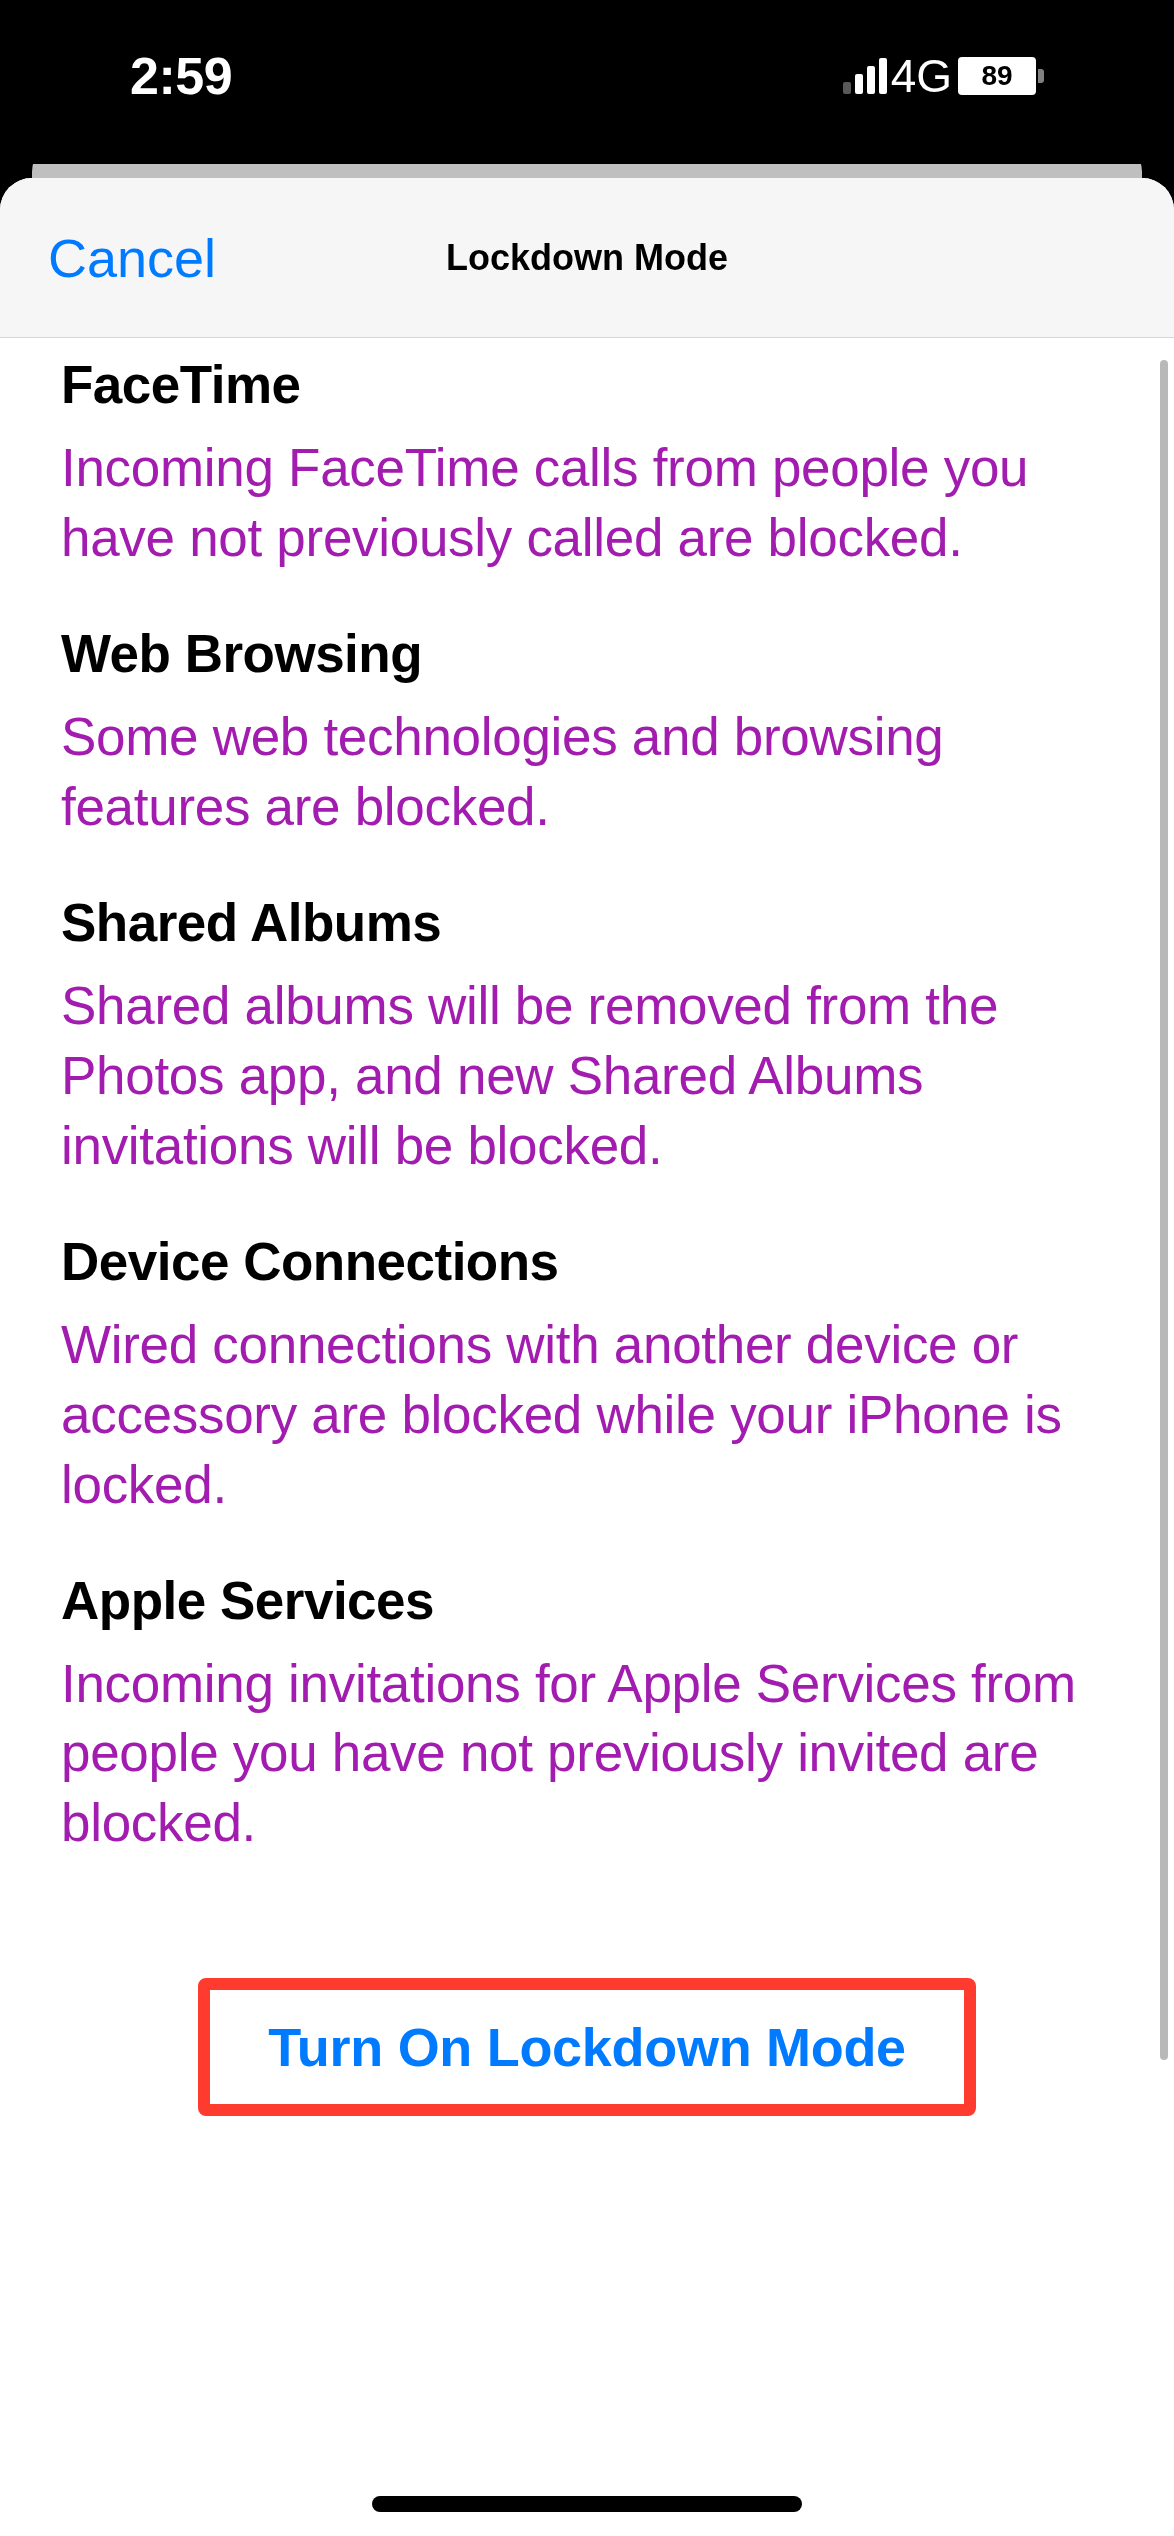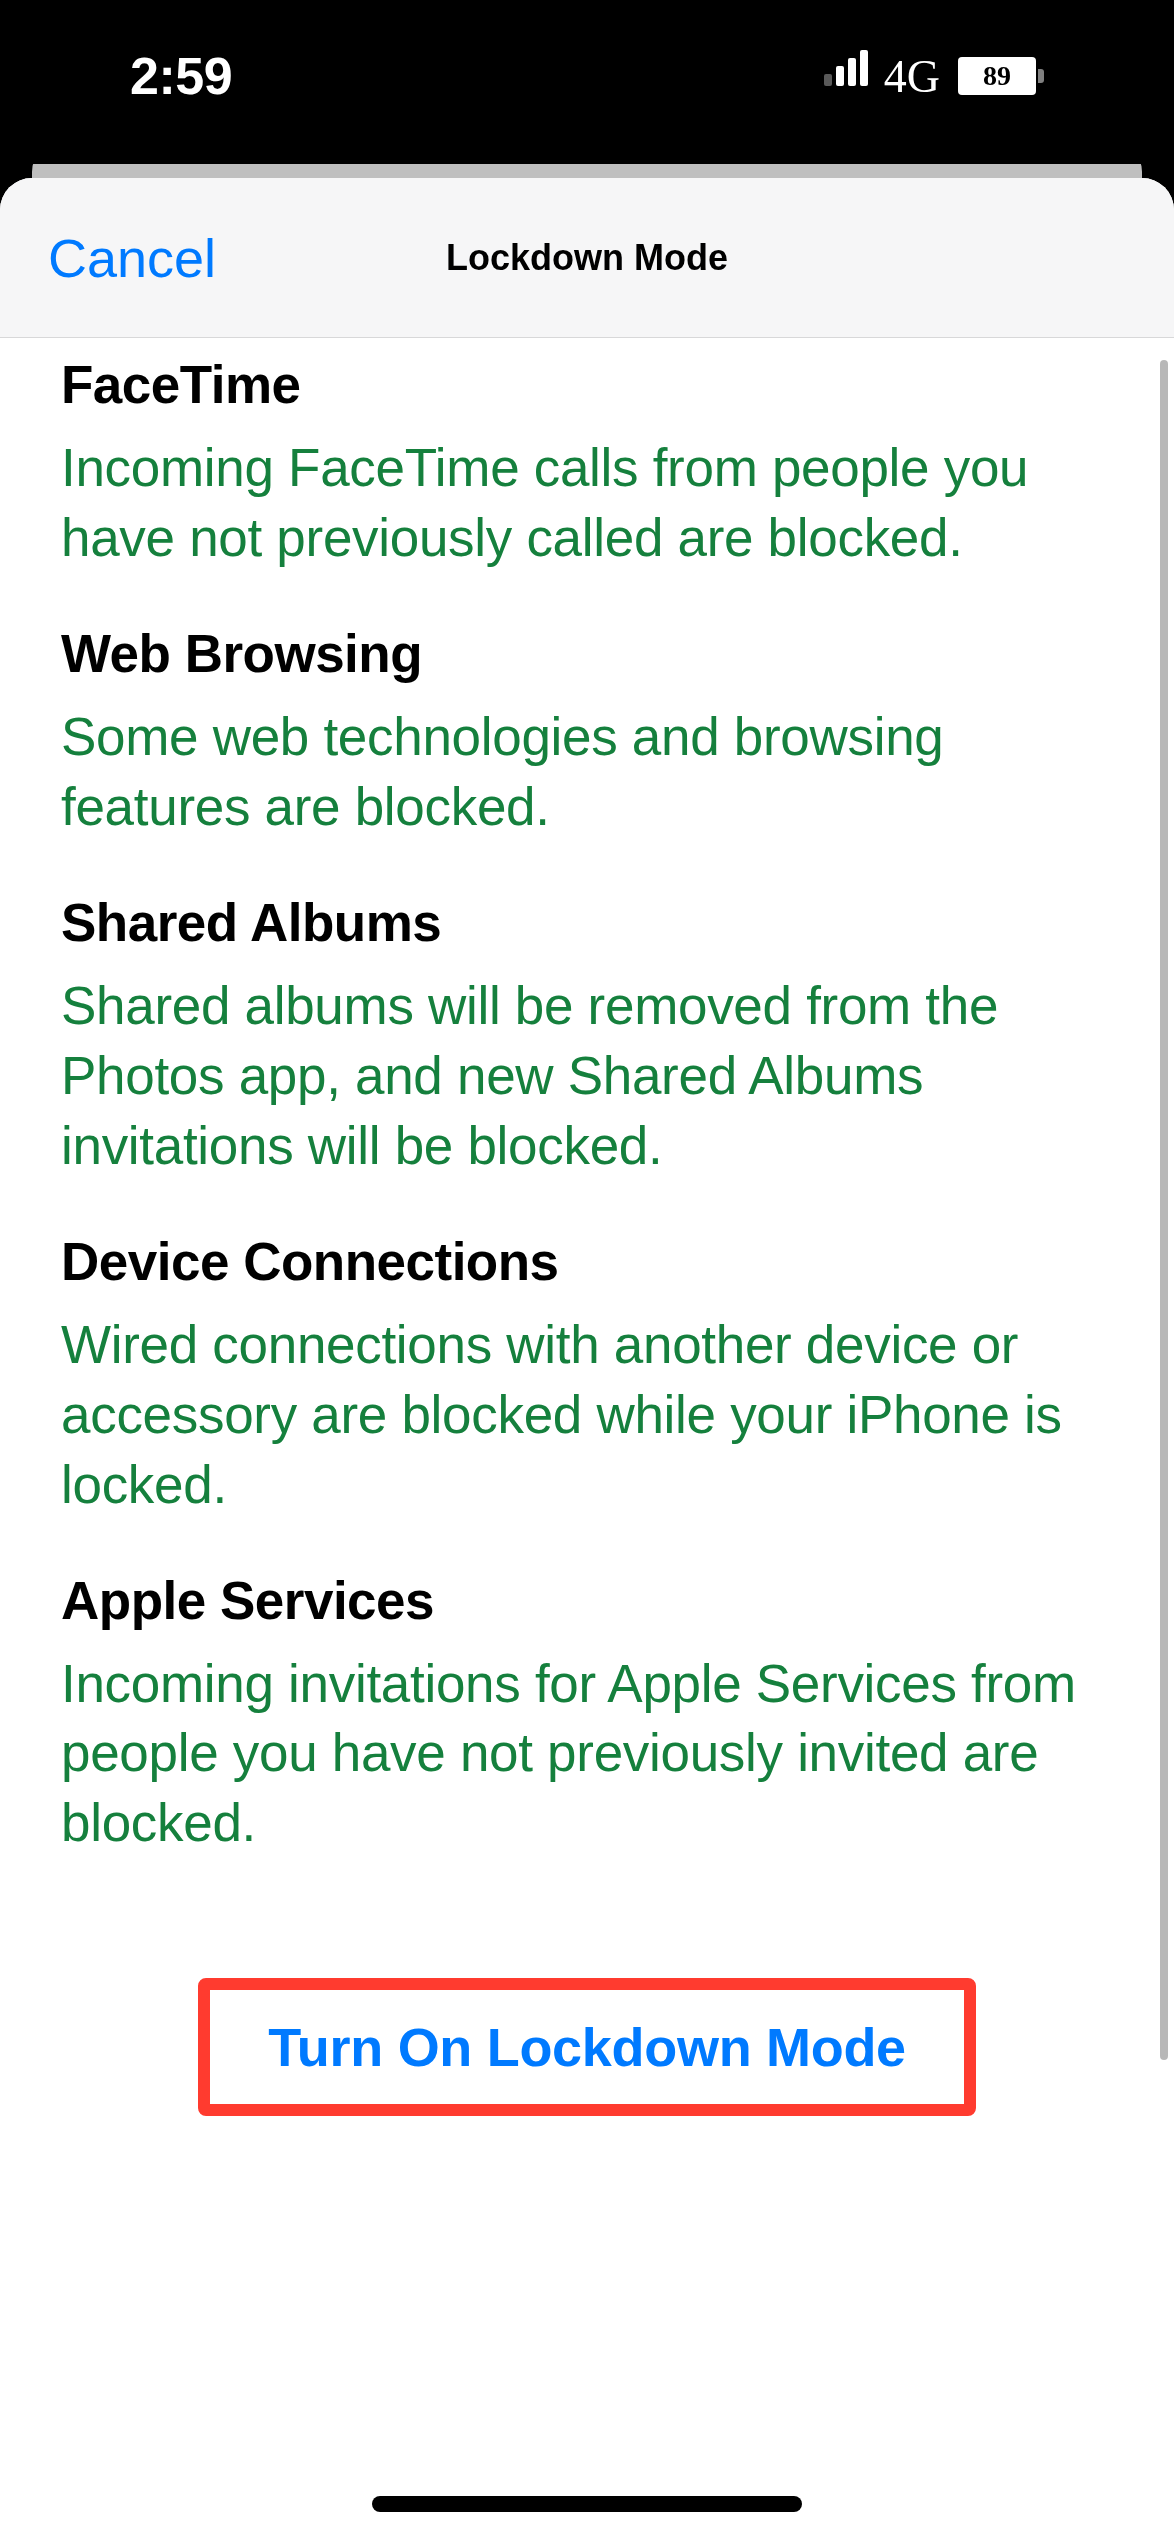--- a/index.html
+++ b/index.html
@@ -30,22 +30,21 @@
       color: #fff;
       z-index: 10;
     }
     .status-time {
       font-size: 52px;
       font-weight: 600;
       letter-spacing: -0.5px;
     }
     .status-right {
       display: flex;
-      gap: 12px;
-      font-family: Liberation Serif, serif;
+      align-items: center;
     }
     .signal-bars {
       display: flex;
       align-items: flex-end;
       gap: 4px;
       height: 36px;
     }
     .signal-bars .bar {
       width: 8px;
       background: #fff;
@@ -146,21 +145,21 @@
     .section-title {
       font-size: 53px;
       font-weight: 700;
       color: #000;
       margin-bottom: 18px;
       letter-spacing: -0.5px;
     }
     .section-body {
       font-size: 53px;
       line-height: 1.32;
-      color: #15803d;
+      color: #a21caf;
       font-weight: 400;
       letter-spacing: -0.3px;
     }
     .action-wrap {
       margin-top: 120px;
       padding-bottom: 160px;
       display: flex;
       justify-content: center;
     }
     .action-highlight {

